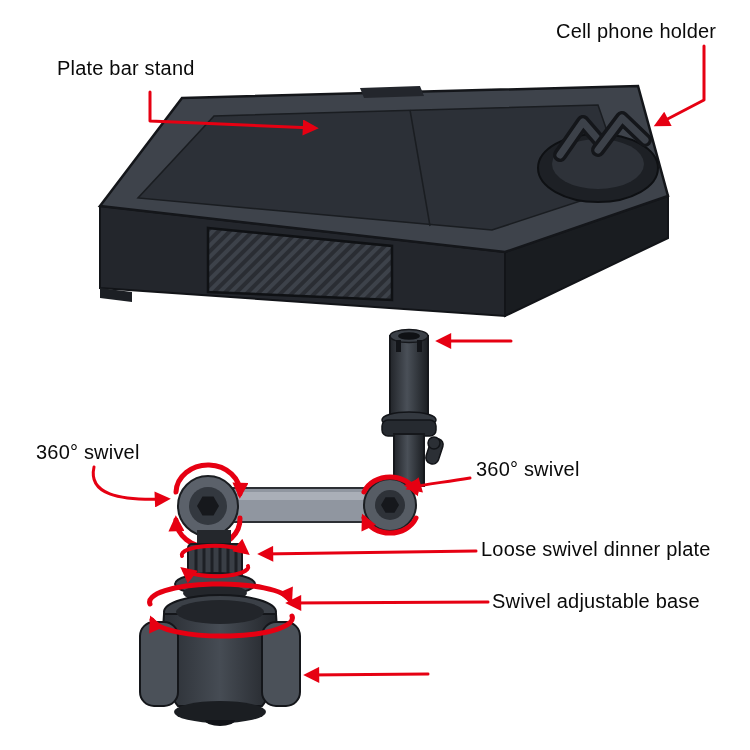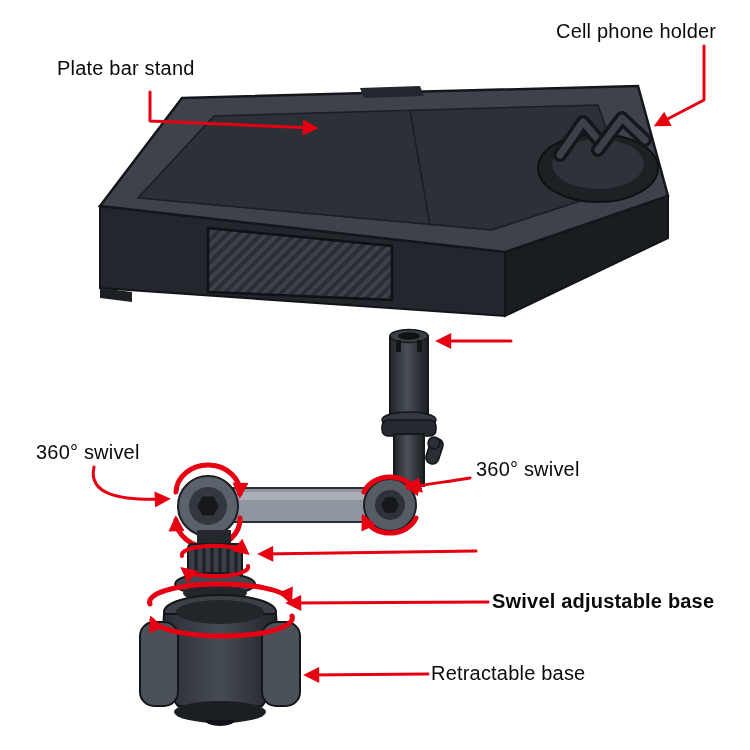--- a/index.html
+++ b/index.html
@@ -129,16 +129,16 @@
       <path d="M476,551 L262,554" marker-end="url(#ah)"></path>
       <path d="M488,602 L290,603" marker-end="url(#ah)"></path>
       <path d="M428,674 L308,675" marker-end="url(#ah)"></path>
     </g>
   </svg>
 
   <div class="lbl" style="left:556px; top:20px;">Cell phone holder</div>
   <div class="lbl" style="left:57px;  top:57px;">Plate bar stand</div>
   <div class="lbl" style="left:36px;  top:441px;">360° swivel</div>
   <div class="lbl" style="left:476px; top:458px;">360° swivel</div>
-  <div class="lbl" style="left:492px; top:590px;font-weight:bold;">Swivel adjustable base</div>
-  <div class="lbl" style="left:431px; top:662px;">Retractable base</div>
+  <div class="lbl" style="left:481px; top:538px;">Loose swivel dinner plate</div>
+  <div class="lbl" style="left:492px; top:590px;">Swivel adjustable base</div>
 
 </div>
 
 </body></html>

